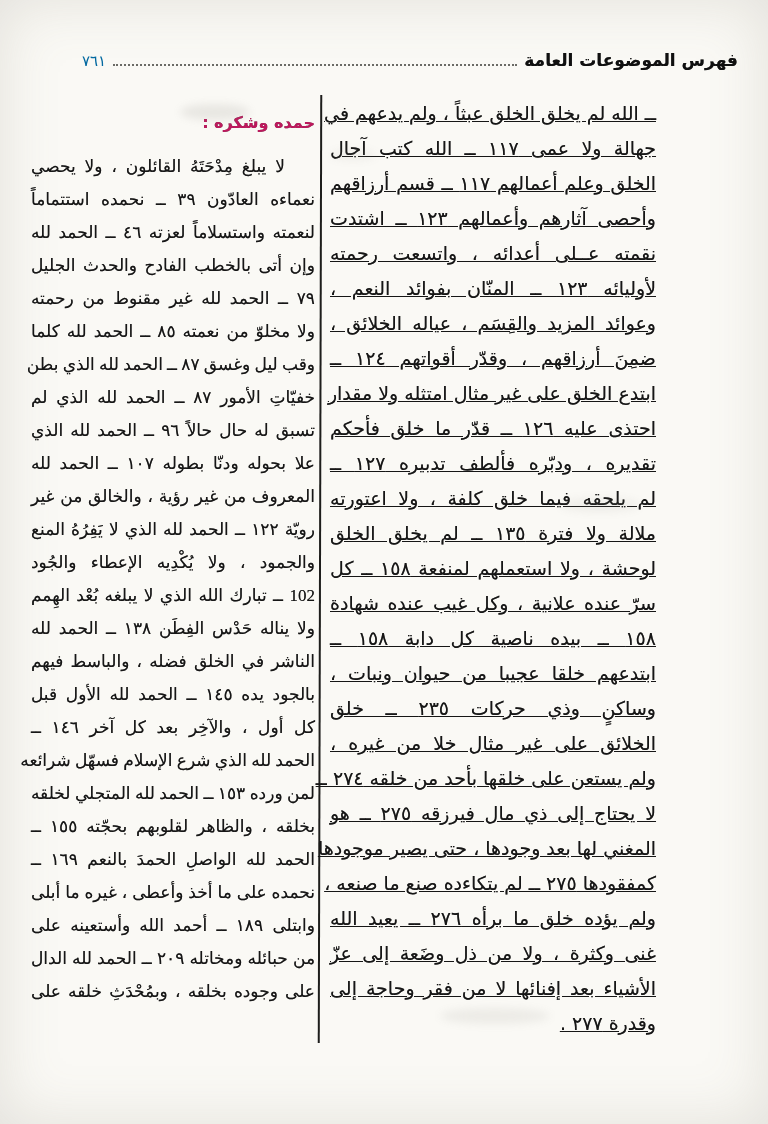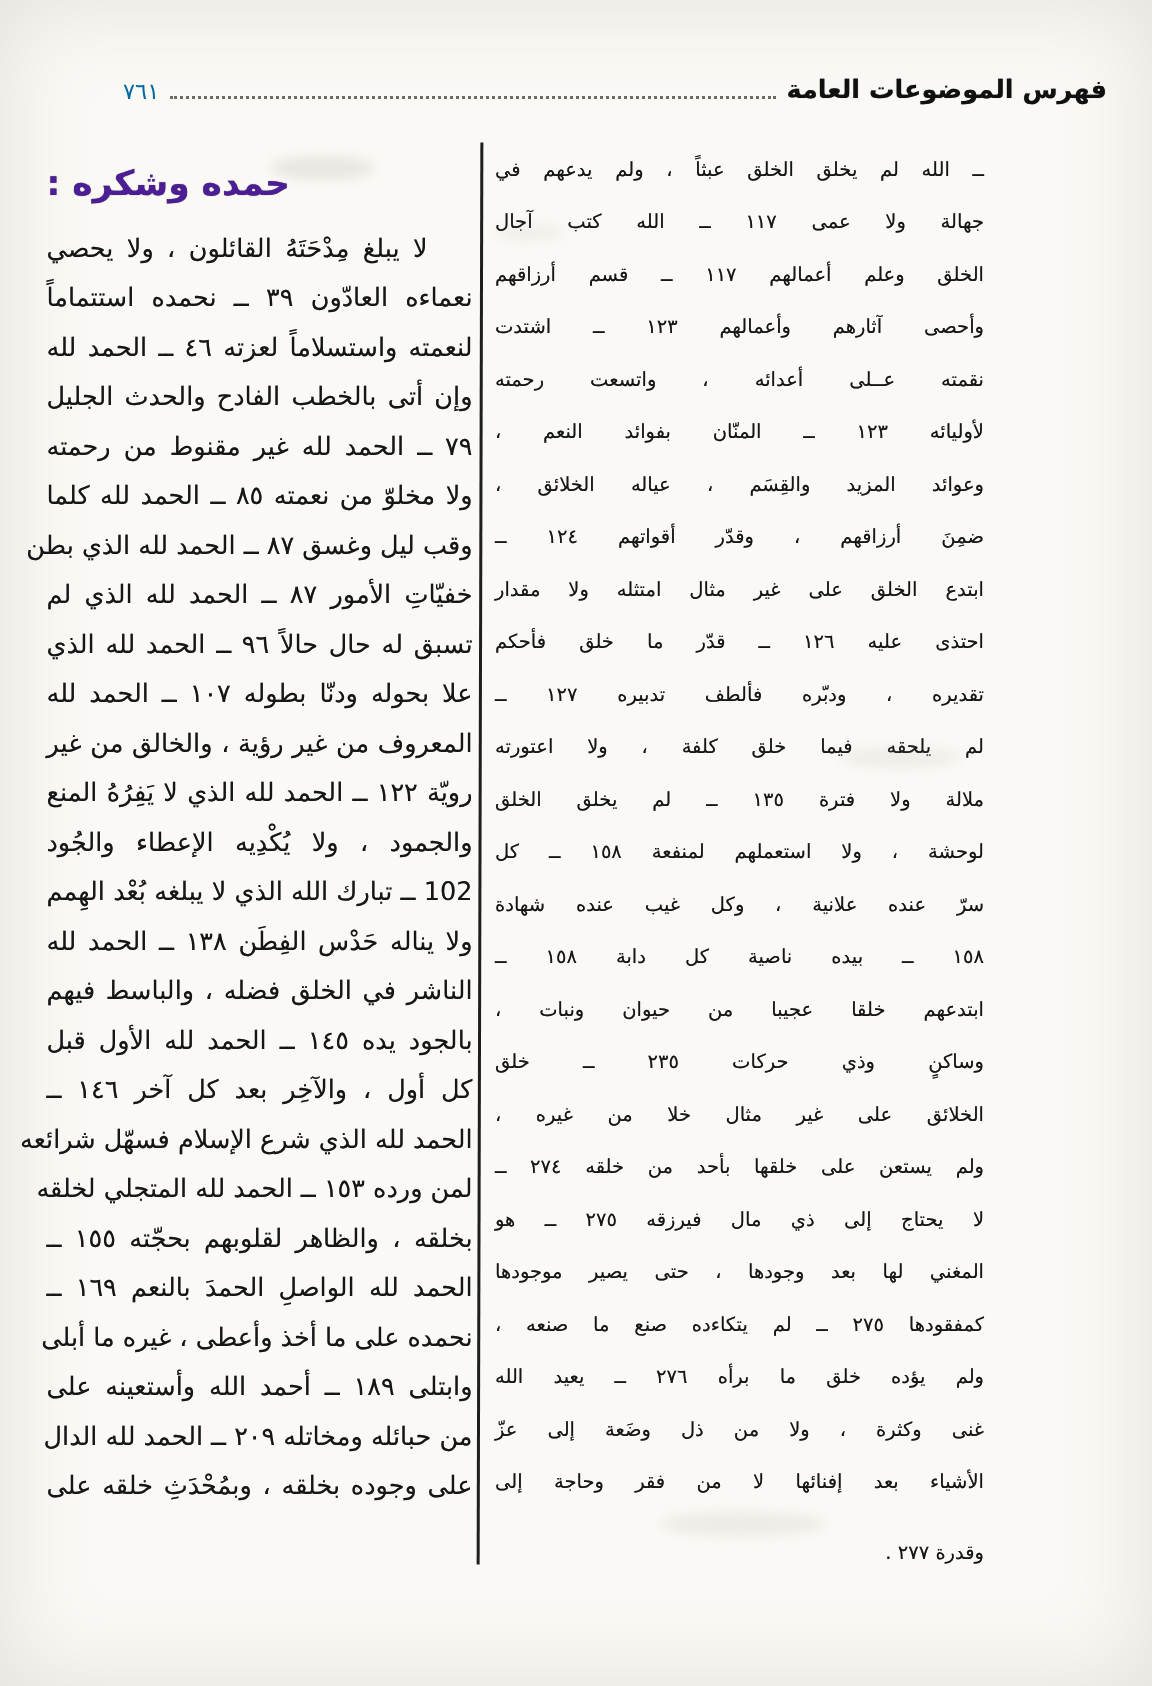--- a/index.html
+++ b/index.html
@@ -65,35 +65,35 @@
     left:0;width:284px;top:18px;
   }
   .tline{
     text-align:justify;
     text-align-last:justify;
     white-space:nowrap;
     overflow:visible;
     text-shadow:0 0 0.4px rgba(10,10,10,.55);
   }
   .col-right .tline{
-    font-size:13px;
-    height:35px;line-height:35px;
+    font-size:19px;
+    height:35px;line-height:35px;text-decoration:underline;
   }
   .col-left .tline{
     font-size:17px;
-    height:33px;line-height:33px;
+    height:33px;line-height:33px;font-family:Liberation Serif, serif;
   }
-  .col-right .tline:last-child{text-align-last:right;margin-top:12px;}
+  .col-right .tline:last-child{text-align-last:right;}
   .col-left .tline:first-child{padding-right:30px;}
   .section-heading{
     font-weight:bold;
-    font-size:23px;
-    text-align:left;
+    font-size:16px;
+    text-align:right;
     height:42px;line-height:30px;
-    color:#4c1d95;
+    color:#be185d;
     text-shadow:0 0 0.6px rgba(0,0,0,.65);
   }
   
   .smudge{
     position:absolute;
     background:#8d8a82;
     border-radius:50%;
     filter:blur(4px);
     pointer-events:none;
   }

